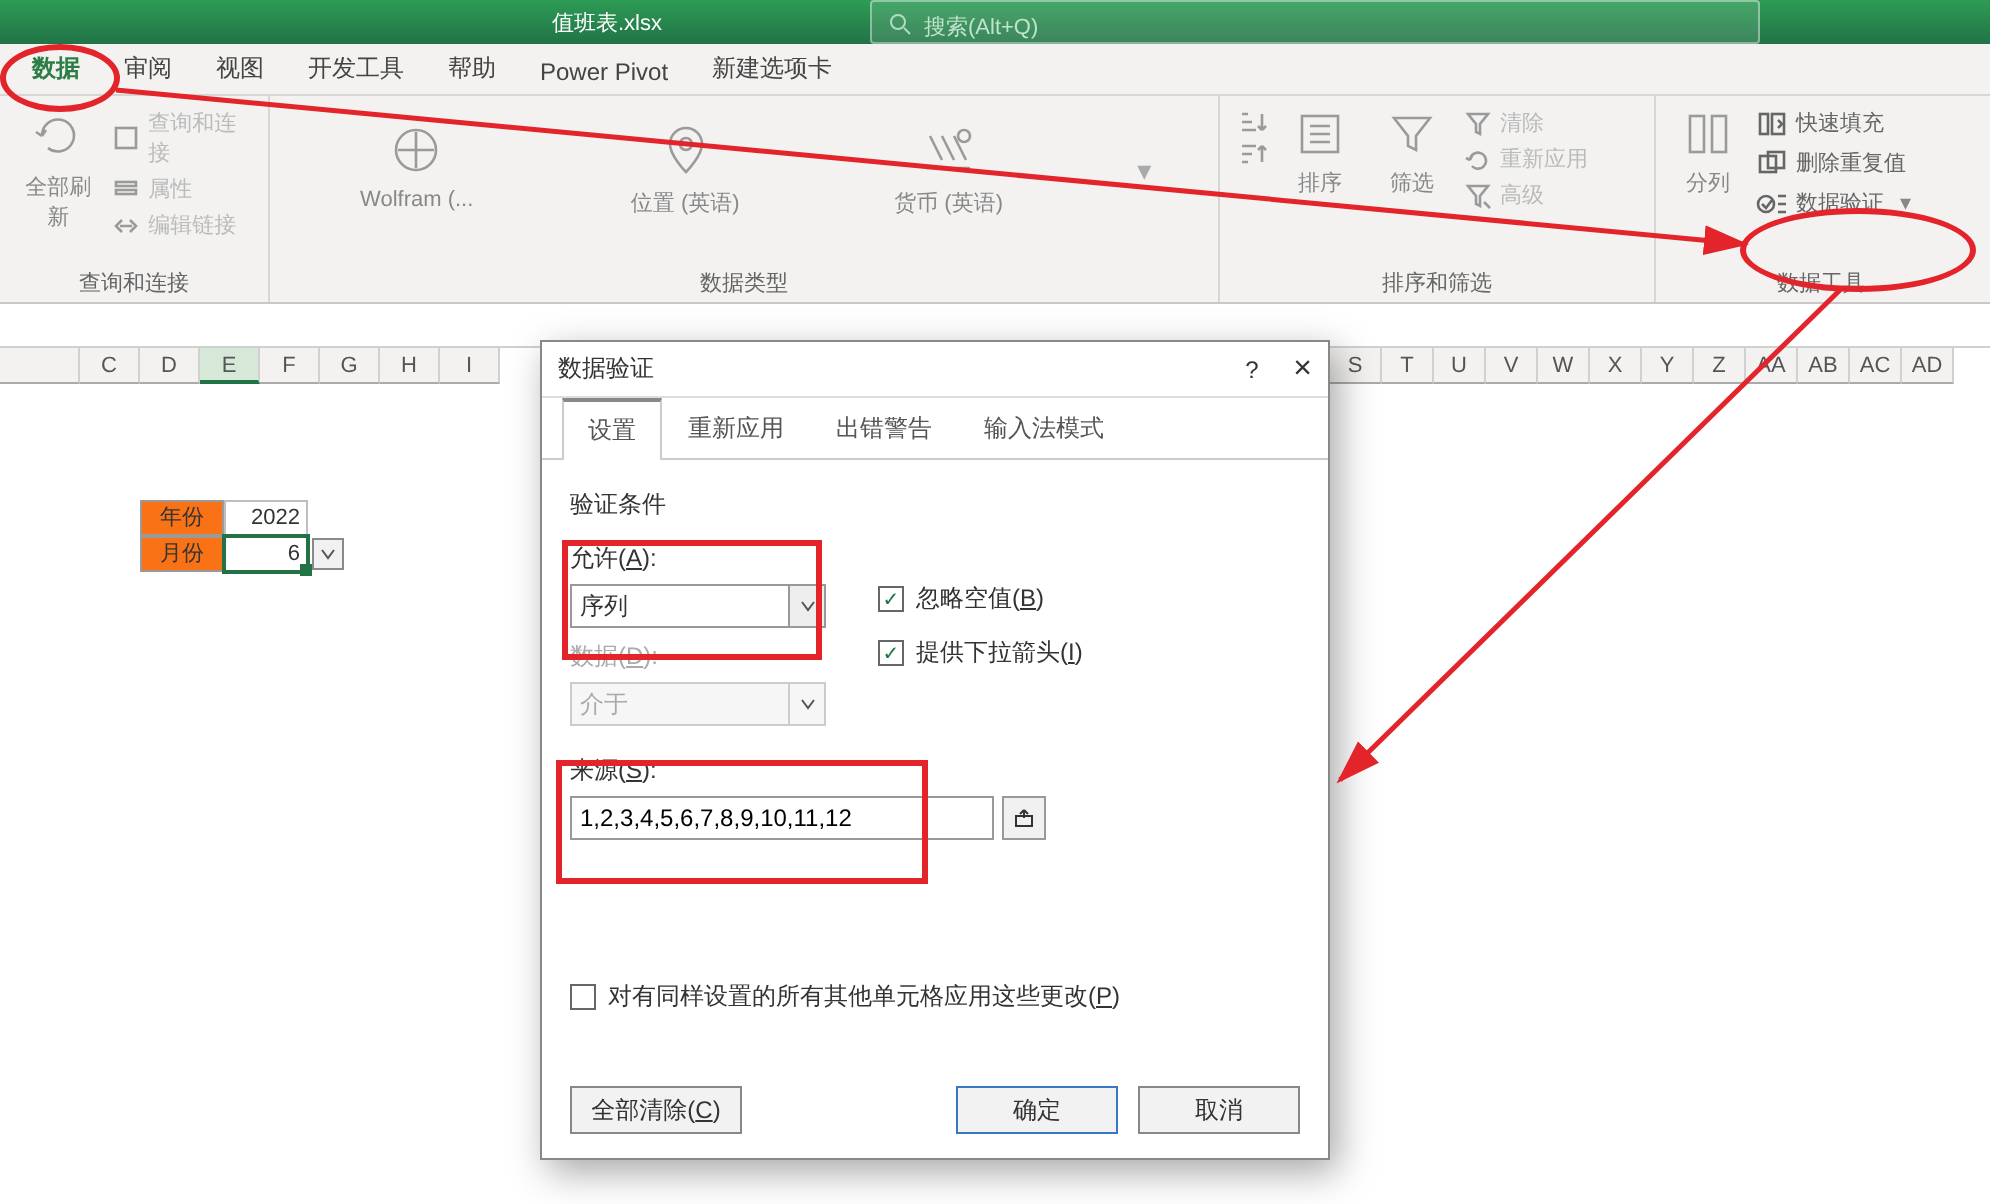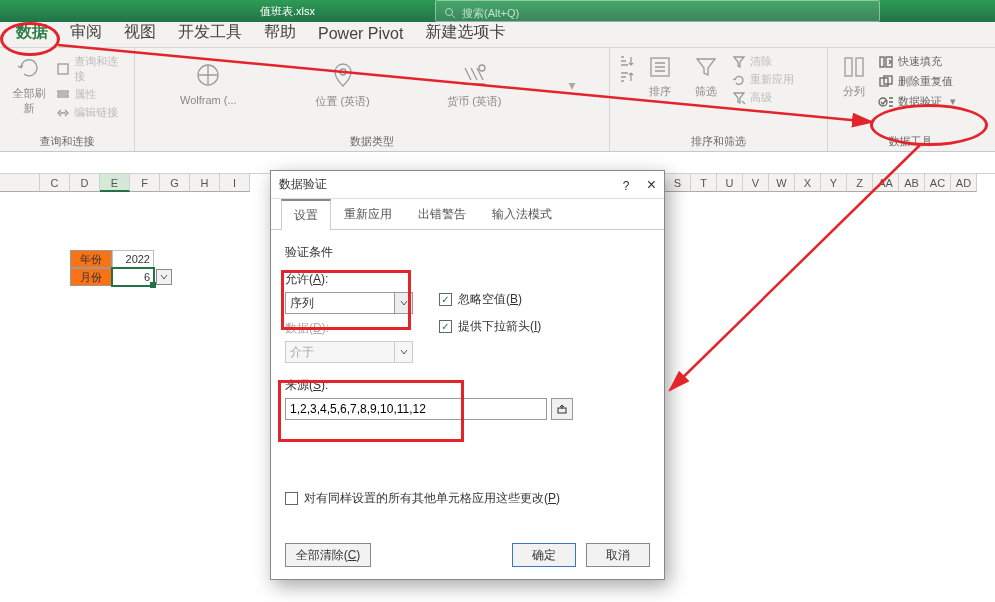--- a/index.html
+++ b/index.html
@@ -1,26 +1,26 @@
 <!DOCTYPE html>
 <html><head>
 <meta charset="utf-8">
 <style>
   * { box-sizing: border-box; font-family: "Microsoft YaHei", "Segoe UI", sans-serif; }
   body { margin: 0; width: 995px; height: 602px; background: #fff; overflow: hidden; position: relative; font-size: 12px; color: #333; }
 
   
   .titlebar { height: 22px; background: linear-gradient(#2d9c55,#217346); display:flex; align-items:center; justify-content:center; color:#fff; font-size:11px; position:relative;}
-  .titlebar .name { margin-left: 260px; position:absolute; left:0; }
+  .titlebar .name { margin-left: 260px; position:absolute; left:16px; }
   .titlebar .searchbox { position:absolute; left:435px; top:0; height:22px; width:445px; border:1px solid rgba(255,255,255,.4); background:rgba(255,255,255,.12); display:flex; align-items:flex-end; padding:0 8px; color:#bfe3cd; border-radius:2px; }
   .titlebar .searchbox .mag { margin-right:6px; opacity:.9; }
 
   
   .ribbon-tabs { height: 26px; background:#f3f2f1; display:flex; align-items:flex-end; padding-left:14px; gap:18px; border-bottom:1px solid #d6d6d6; }
-  .ribbon-tabs .tab { font-size:16px; color:#444; padding:4px 2px; cursor:pointer; }
+  .ribbon-tabs .tab { font-size:12px; color:#444; padding:4px 2px; cursor:pointer; }
   .ribbon-tabs .tab.active { color:#2d7d46; font-weight:bold; }
 
   
   .ribbon { height:104px; background:#f3f2f1; border-bottom:1px solid #c8c8c8; display:flex; position:relative; }
   .group { border-right:1px solid #d6d6d6; display:flex; flex-direction:column; justify-content:space-between; padding:6px 8px 2px 8px; }
   .group .label { text-align:center; font-size:11px; color:#666; padding-top:2px; }
   .btn-col { display:flex; flex-direction:column; gap:3px; }
   .btn-row { display:flex; align-items:center; gap:4px; color:#888; font-size:11px; }
   .btn-row.dis { color:#bbb; }
   .bigbtn { display:flex; flex-direction:column; align-items:center; gap:4px; color:#888; font-size:11px; text-align:center; width:60px; }
@@ -57,23 +57,23 @@
   .dialog .dtab.active { border-color:#ccc; background:#fff; border-top:2px solid #888; }
   .dialog .dbody { padding:10px 14px; font-size:12px; color:#333; }
   .fieldlabel { margin:6px 0 4px; }
   .combowrap { display:inline-flex; }
   .combo { width:110px; height:22px; border:1px solid #999; padding:2px 4px; font-size:12px; background:#fff; }
   .combodd { width:18px; height:22px; border:1px solid #999; border-left:none; background:#eee; display:flex; align-items:center; justify-content:center; }
   .combodd svg{ stroke:#555; }
   .cbline { display:flex; align-items:center; gap:6px; margin:4px 0; }
   .cb { width:13px; height:13px; border:1px solid #666; display:inline-flex; align-items:center; justify-content:center; font-size:10px; color:#217346; }
   .srcinput { display:flex; gap:4px; align-items:center; }
-  .srcinput input { width:262px; height:22px; border:1px solid #999; padding:2px 4px; font-size:12px; }
+  .srcinput input { width:212px; height:22px; border:1px solid #999; padding:2px 4px; font-size:12px; }
   .refbtn { width:22px; height:22px; border:1px solid #999; background:#f1f1f1; display:flex; align-items:center; justify-content:center; }
-  .dlgbtn { width:64px; height:24px; border:1px solid #888; background:#f2f2f2; text-align:center; line-height:22px; font-size:12px; cursor:pointer; display:inline-block; }
+  .dlgbtn { width:81px; height:24px; border:1px solid #888; background:#f2f2f2; text-align:center; line-height:22px; font-size:12px; cursor:pointer; display:inline-block; }
   .dlgbtns { position:absolute; bottom:12px; right:14px; display:flex; gap:10px; }
   .clearbtn { position:absolute; bottom:12px; left:14px; }
   .hotkey { text-decoration: underline; }
   .dis { color:#aaa; }
   .dis .combo, .dis .combodd { color:#aaa; border-color:#ccc; background:#f6f6f6; }
 
   
   .anncircle { position:absolute; border:3px solid #e3242b; border-radius:50%; pointer-events:none; }
   .annrect { position:absolute; border:3px solid #e3242b; pointer-events:none; }
   svg.annlines { position:absolute; left:0; top:0; pointer-events:none; }

